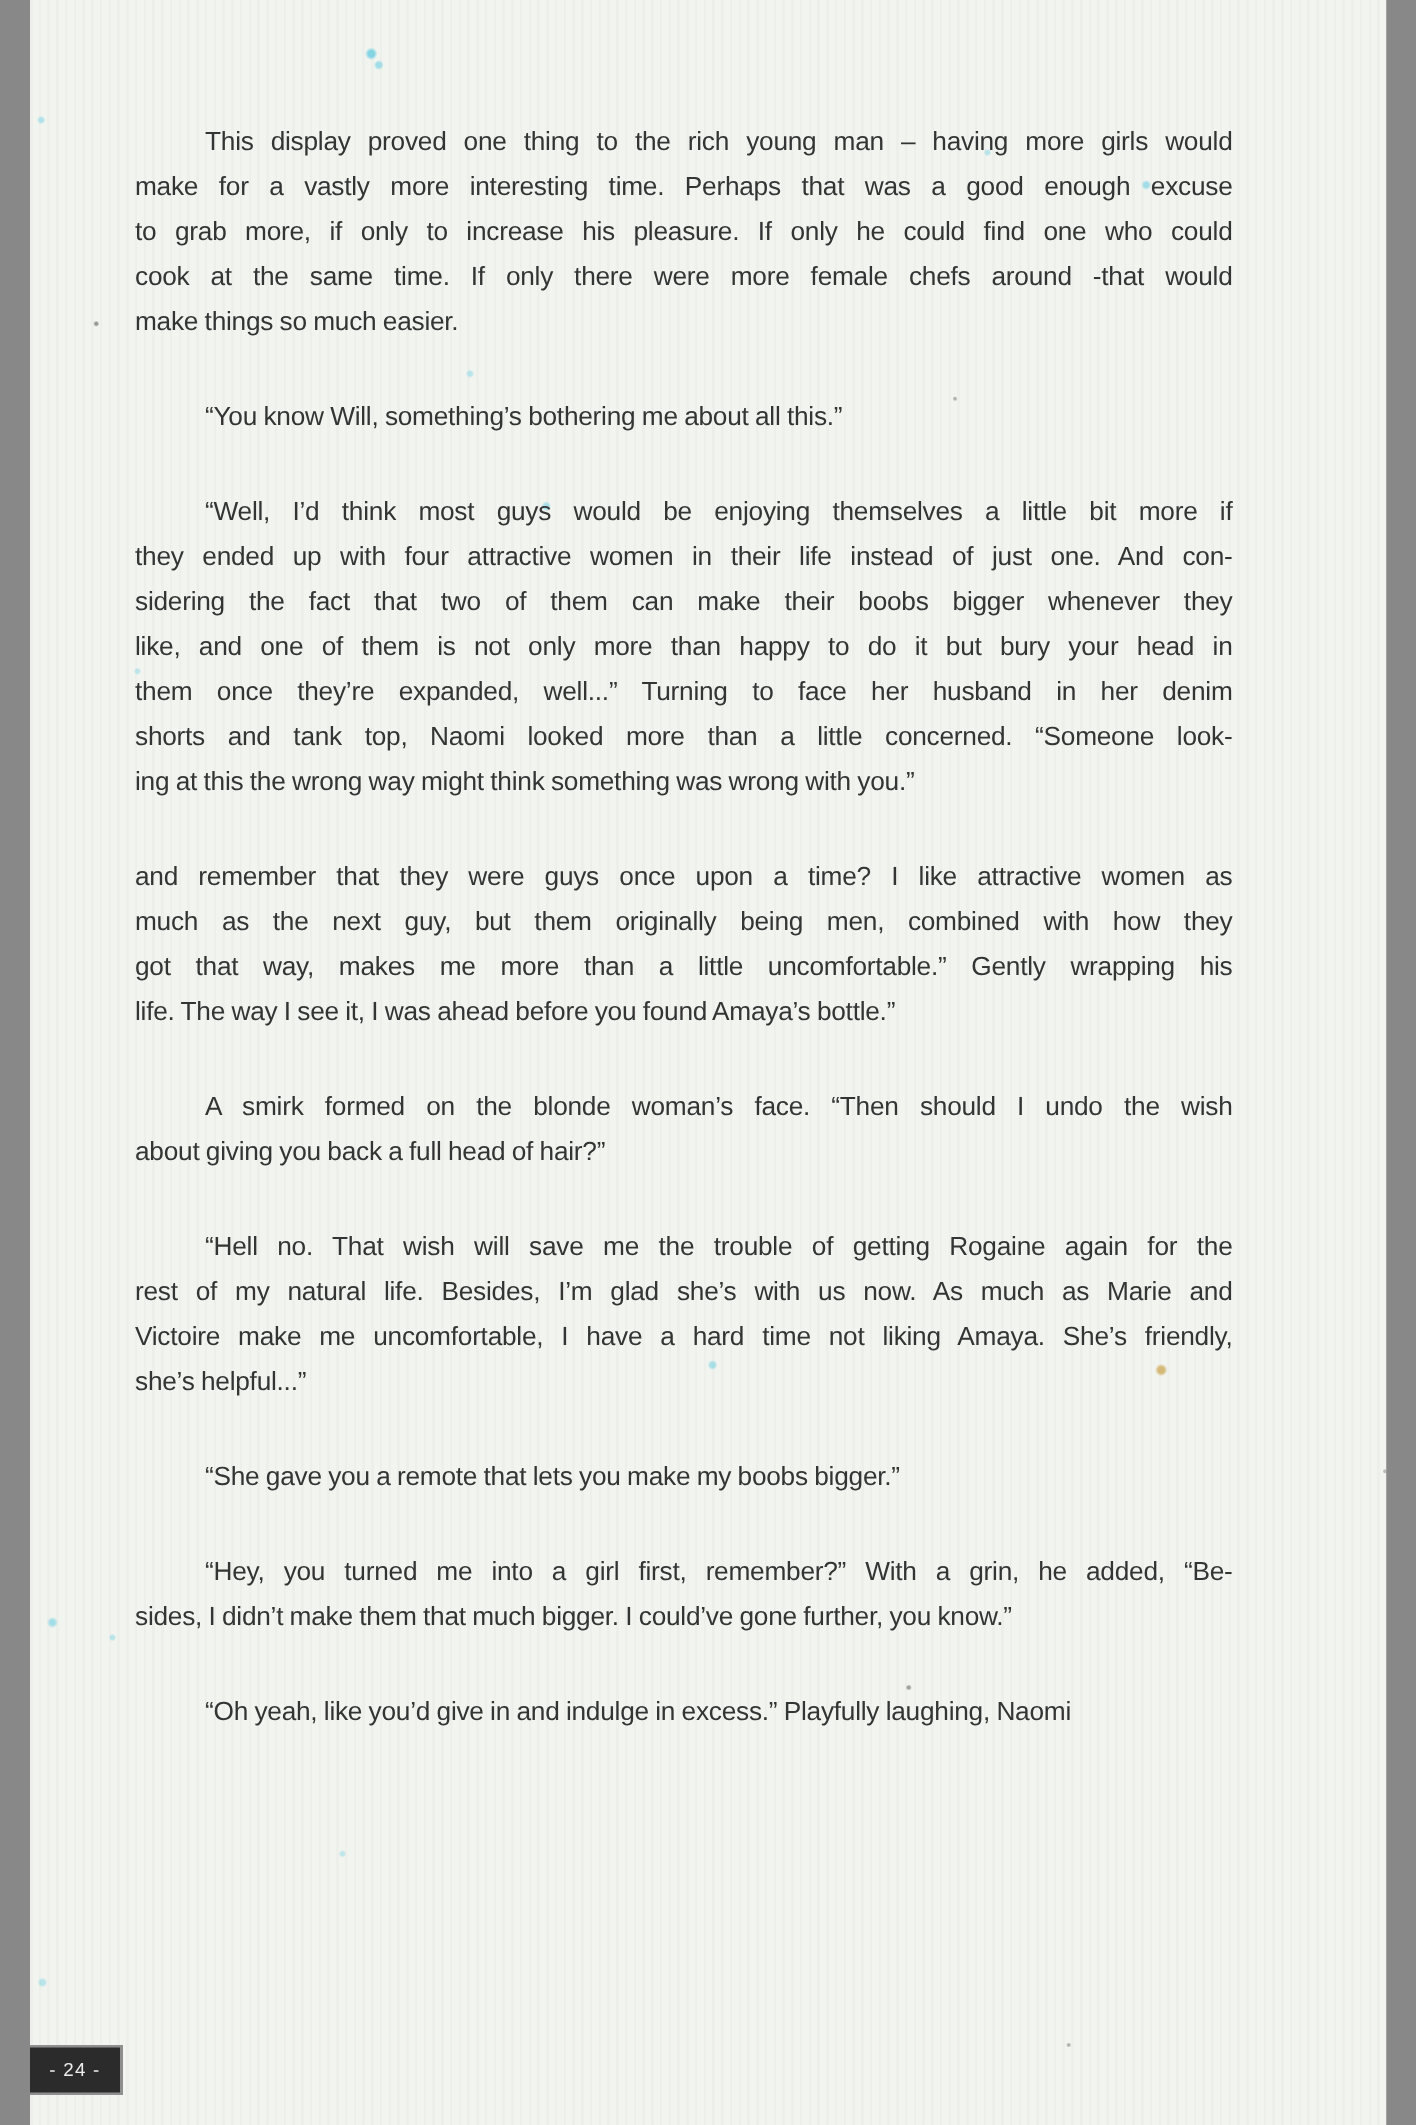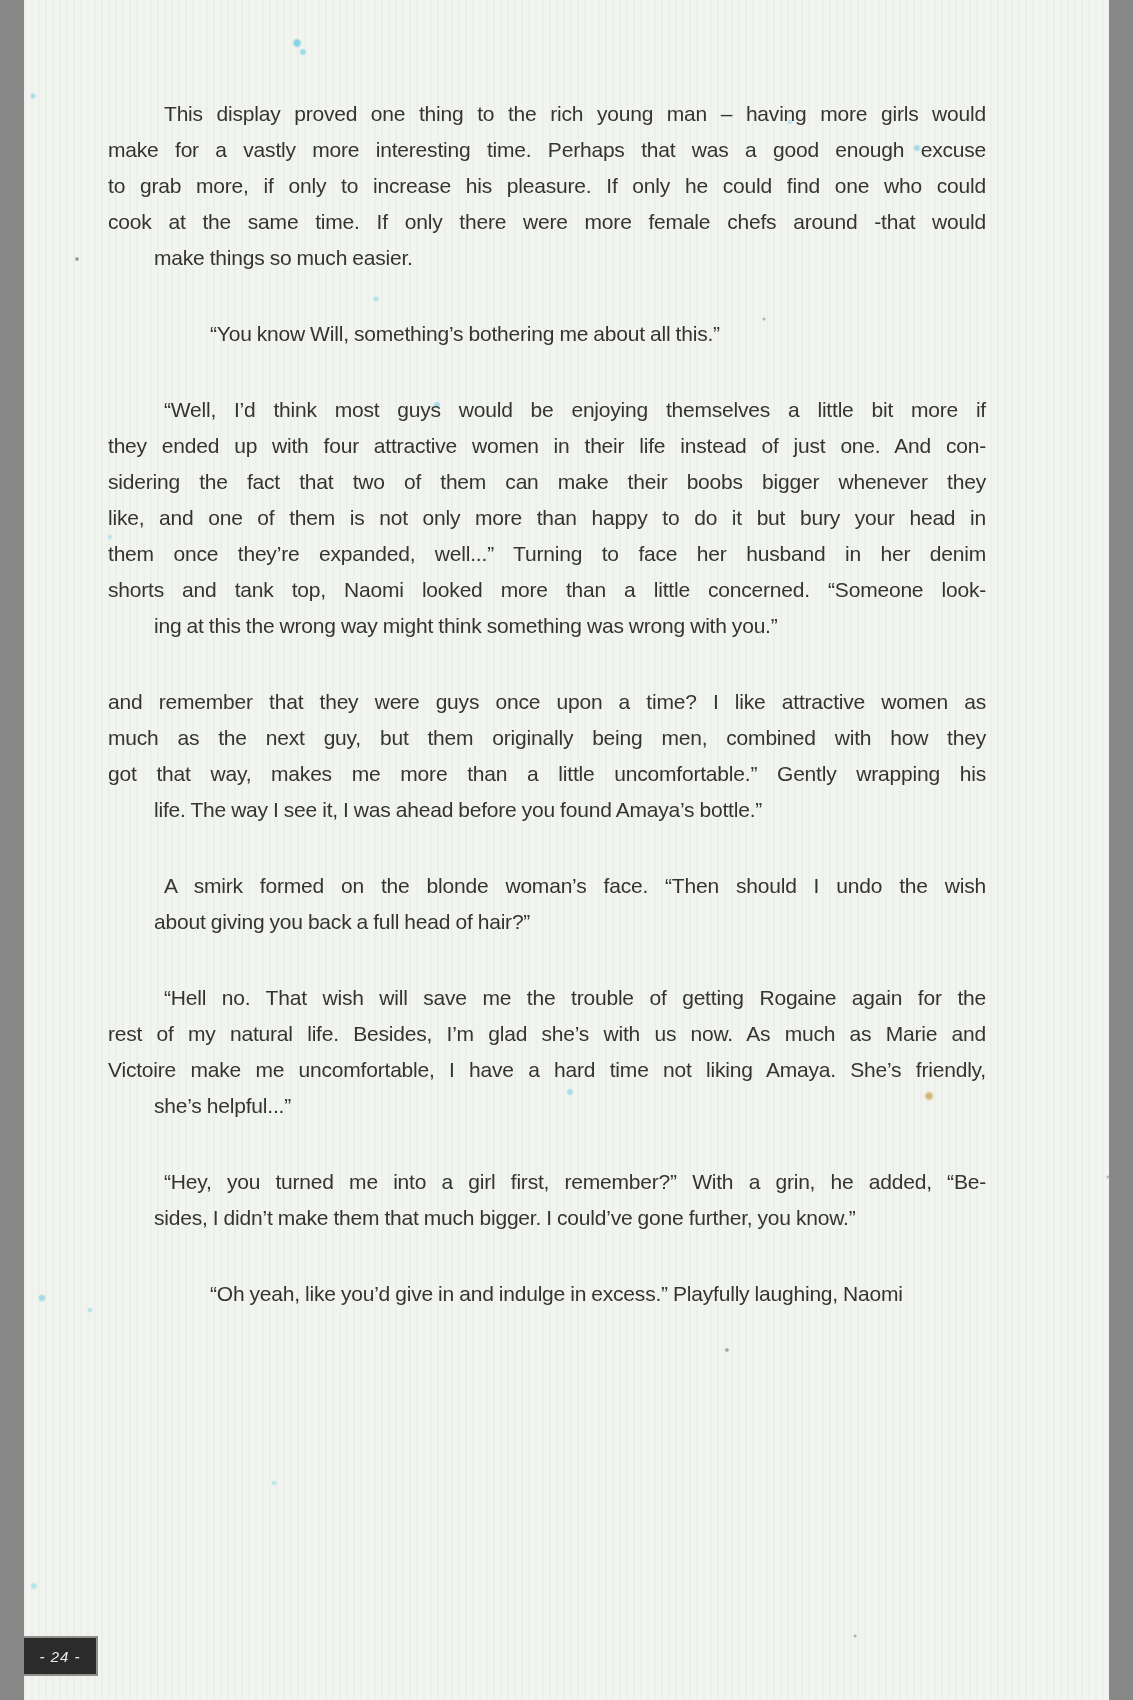--- a/index.html
+++ b/index.html
@@ -48,36 +48,35 @@
   .para:last-child { margin-bottom: 0; }
   .line {
     font-size: 21px;
     line-height: 36px;
     letter-spacing: -0.2px;
     word-spacing: -0.5px;
     text-align: justify;
     text-align-last: justify;
     white-space: normal;
   }
-  .line.last { text-align-last: left; margin-left: 46px; }
+  .line.last { text-align-last: left; }
   .line.first { text-indent: 56px; }
   .page-num {
     position: absolute;
     left: 0;
     top: 1636px;
     width: 74px;
     height: 40px;
     box-sizing: border-box;
     background: #2b2b2c;
     border: 2px solid #8f8f8f;
     border-left: none;
     display: flex;
     align-items: center;
     justify-content: center;
-    font-style: italic;
   }
   .page-num span {
     color: #ececec;
     font-size: 15px;
     letter-spacing: 1px;
     font-family: "Liberation Sans", "DejaVu Sans", sans-serif;
   }
 </style>
 </head>
 <body>
@@ -113,20 +112,23 @@
         <div class="line first">A smirk formed on the blonde woman’s face. “Then should I undo the wish</div>
         <div class="line last">about giving you back a full head of hair?”</div>
       </div>
       <div class="para">
         <div class="line first">“Hell no. That wish will save me the trouble of getting Rogaine again for the</div>
         <div class="line">rest of my natural life. Besides, I’m glad she’s with us now. As much as Marie and</div>
         <div class="line">Victoire make me uncomfortable, I have a hard time not liking Amaya. She’s friendly,</div>
         <div class="line last">she’s helpful...”</div>
       </div>
       <div class="para">
+        <div class="line first last">“She gave you a remote that lets you make my boobs bigger.”</div>
+      </div>
+      <div class="para">
         <div class="line first">“Hey, you turned me into a girl first, remember?” With a grin, he added, “Be-</div>
         <div class="line last">sides, I didn’t make them that much bigger. I could’ve gone further, you know.”</div>
       </div>
       <div class="para">
         <div class="line first last">“Oh yeah, like you’d give in and indulge in excess.” Playfully laughing, Naomi</div>
       </div>
     </div>
   <div class="page-num">
     <span>- 24 -</span>
   </div>

